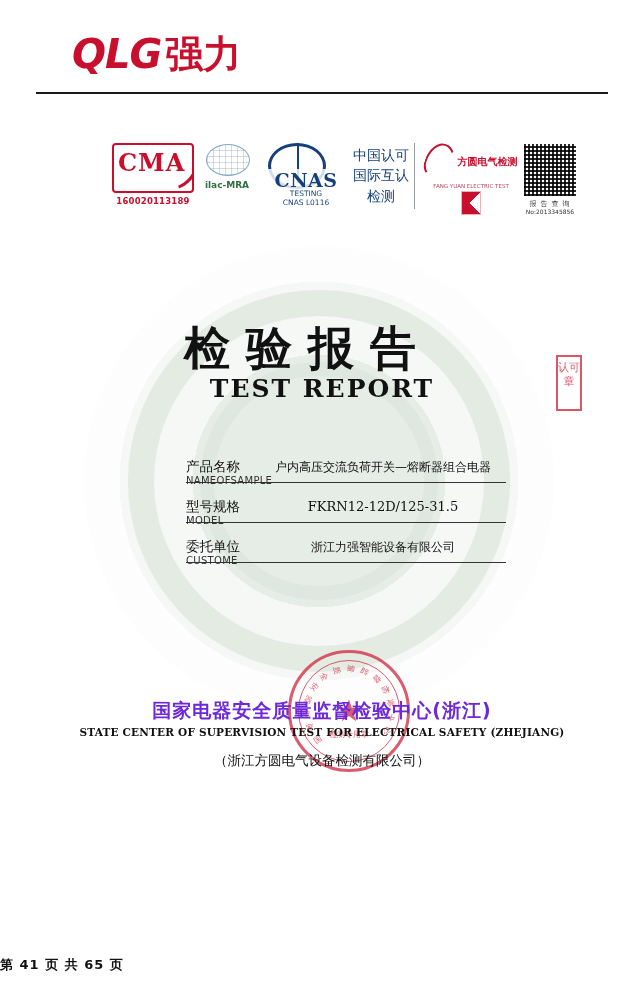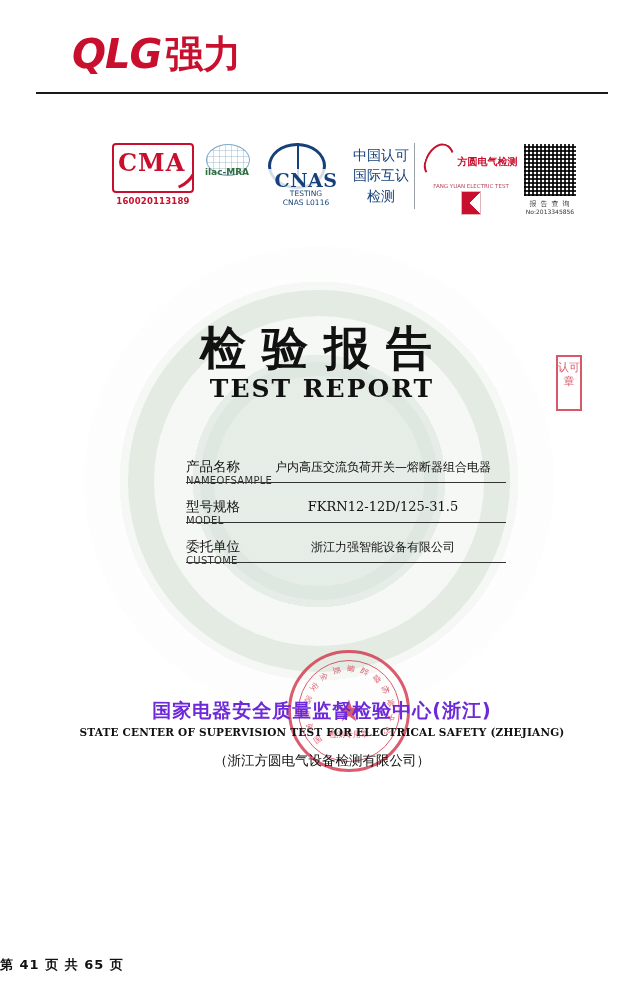--- a/index.html
+++ b/index.html
@@ -135,21 +135,21 @@
     width: 42px;
     height: 30px;
     border-radius: 50%;
     border: 1px solid #7fa9c8;
     background:
       repeating-linear-gradient(90deg, rgba(120,160,190,.35) 0 1px, transparent 1px 6px),
       repeating-linear-gradient(0deg, rgba(120,160,190,.35) 0 1px, transparent 1px 6px);
   }
   .ilac-label {
     position: absolute;
-    bottom: 16px;
+    bottom: 3px;
     left: 0;
     width: 54px;
     text-align: center;
     font-family: "DejaVu Sans", sans-serif;
     font-size: 9px;
     font-weight: 700;
     color: #2f6f3e;
   }
 
   
@@ -335,21 +335,20 @@
     top: 318px;
     left: 0;
     width: 600px;
     text-align: center;
     font-family: "DejaVu Sans", sans-serif;
     font-weight: 700;
     font-size: 46px;
     letter-spacing: 16px;
     text-indent: 16px;
     color: #111;
-    margin-left: 16px;
   }
   .title-en {
     position: absolute;
     top: 374px;
     left: 0;
     width: 644px;
     text-align: center;
     font-family: "DejaVu Serif", serif;
     font-weight: 700;
     font-size: 25px;

